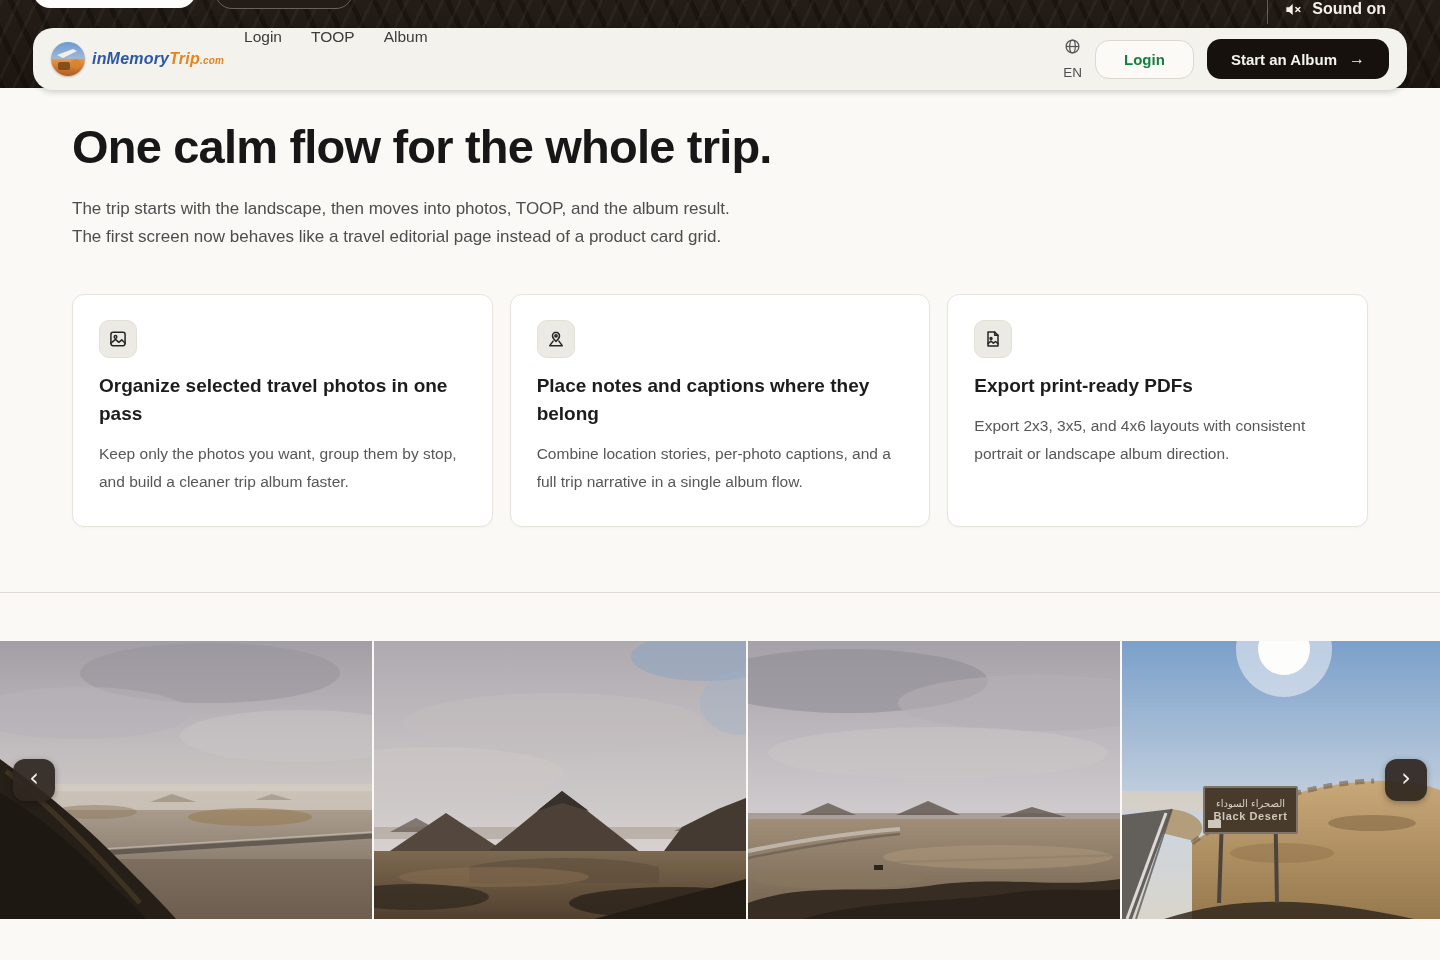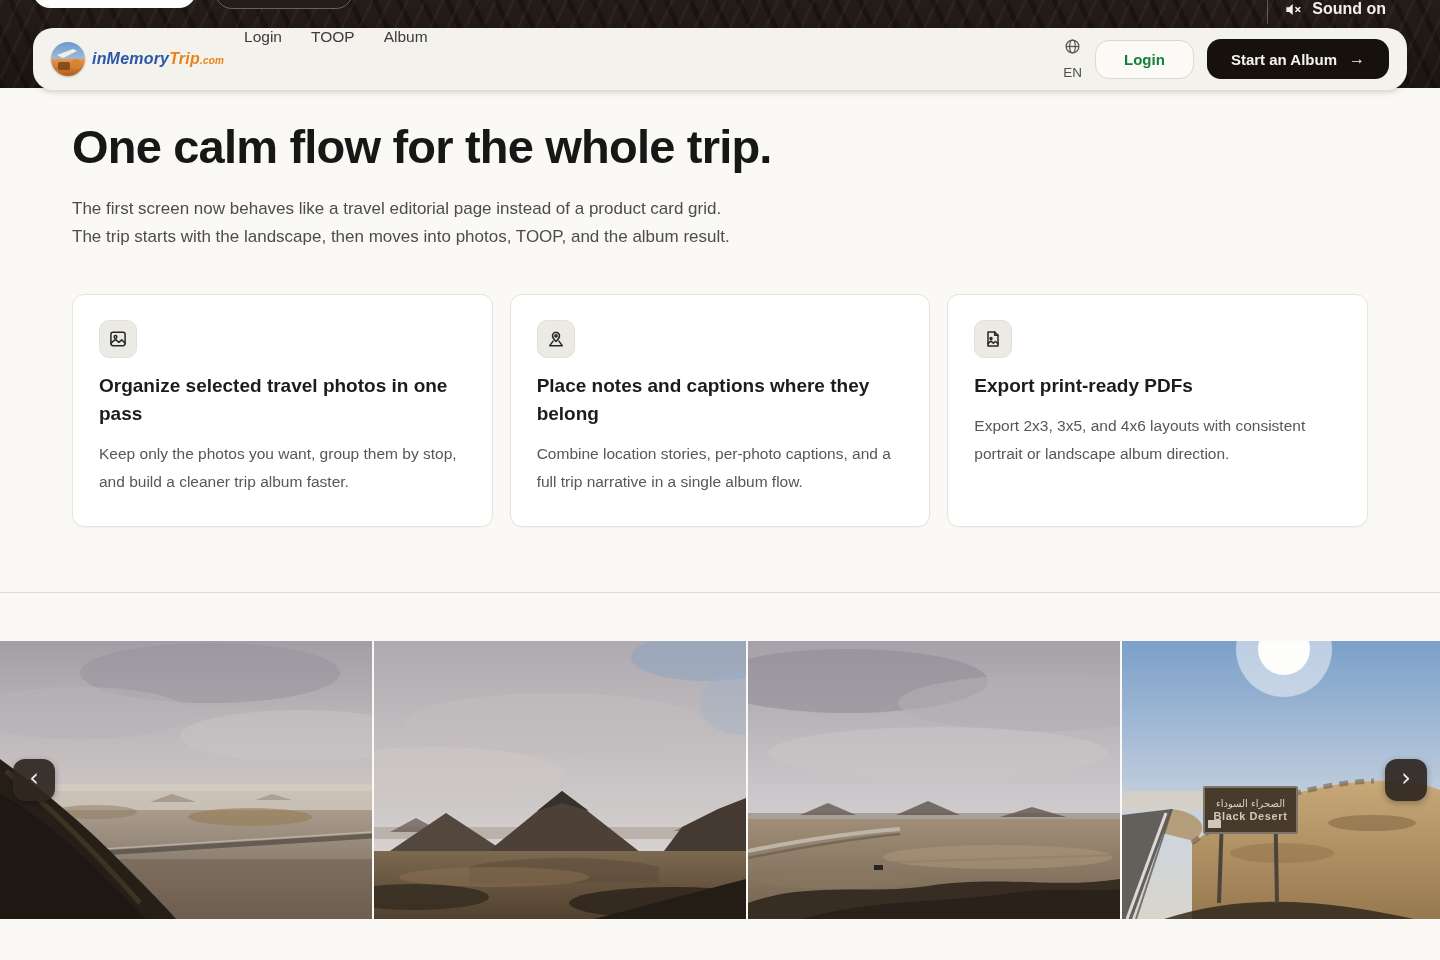--- a/index.html
+++ b/index.html
@@ -178,22 +178,22 @@
     <button class="cta-btn">
       <span>Start an Album</span>
       <span class="cta-arrow">→</span>
     </button>
   </div>
 </div>
 
 <section class="hero">
   <h1>One calm flow for the whole trip.</h1>
   <div class="hero-sub">
+    <div>The trip starts with the landscape, then moves into photos, TOOP, and the album result.</div>
     <div>The first screen now behaves like a travel editorial page instead of a product card grid.</div>
-    <div>The trip starts with the landscape, then moves into photos, TOOP, and the album result.</div>
   </div>
 </section>
 
 <div class="cards">
 
   <div class="card">
     <div class="icon-chip">
       <svg width="20" height="20" viewBox="0 0 24 24" fill="none" stroke="#262626" stroke-width="1.8" stroke-linecap="round" stroke-linejoin="round">
         <rect x="3.5" y="4" width="17" height="16" rx="2.5"></rect>
         <circle cx="9" cy="9.5" r="1.6"></circle>

